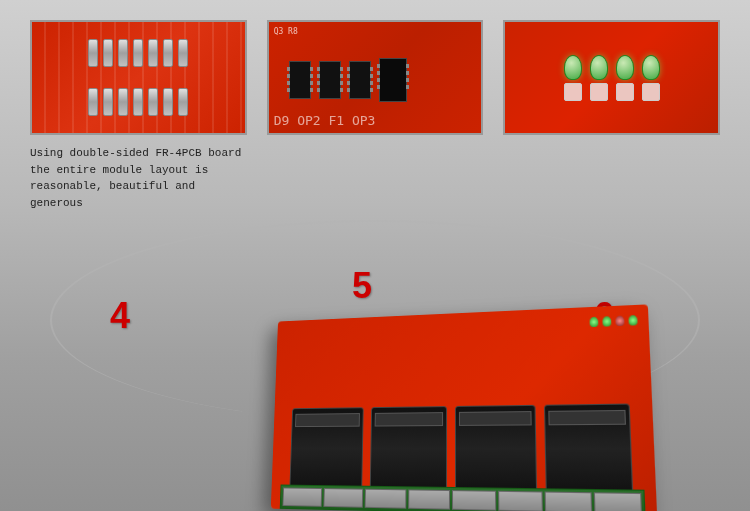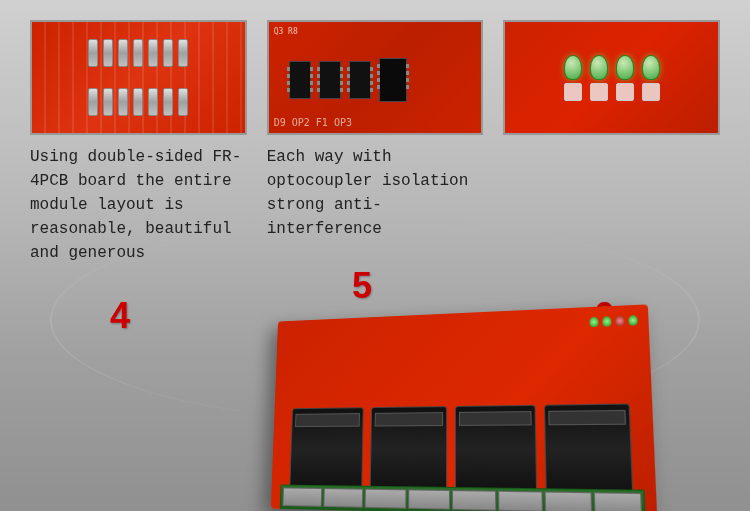--- a/index.html
+++ b/index.html
@@ -191,21 +191,21 @@
 
     .led-base {
       width: 18px;
       height: 18px;
       background: rgba(240,240,240,0.8);
       border: 1px solid #ccc;
       border-radius: 2px;
     }
 
     .feature-text {
-      font-size: 16px;
+      font-size: 11px;
       color: #222;
       line-height: 1.5;
       font-family: 'Courier New', monospace;
     }
 
     
     .number-badge {
       position: absolute;
       color: #cc0000;
       font-size: 36px;
@@ -353,23 +353,22 @@
 
     <div class="feature-block">
       <div class="feature-image pcb-image-2">
         <span class="pcb-text-overlay">Q3 R8</span>
         <div class="chip-area">
           <div class="ic-chip"></div>
           <div class="ic-chip"></div>
           <div class="ic-chip"></div>
           <div class="ic-chip" style="width:28px;height:44px;background:#0a0a0a;"></div>
         </div>
-        <div style="position:absolute;bottom:5px;left:5px;color:rgba(255,255,255,0.6);font-size:10px;font-family:monospace;">D9 OP2 F1 OP3</div>
-      </div>
-      <p class="feature-text">Each way with optocoupler isolation strong anti-interference</p>
+        <div style="position:absolute;bottom:5px;left:5px;color:rgba(255,255,255,0.6);font-size:13px;font-family:monospace;">D9 OP2 F1 OP3</div>
+      </div>
     </div>
 
     <div class="feature-block">
       <div class="feature-image pcb-image-3">
         <div class="led-group">
           <div class="led-indicator">
             <div class="led-bulb"></div>
             <div class="led-base"></div>
           </div>
           <div class="led-indicator">

